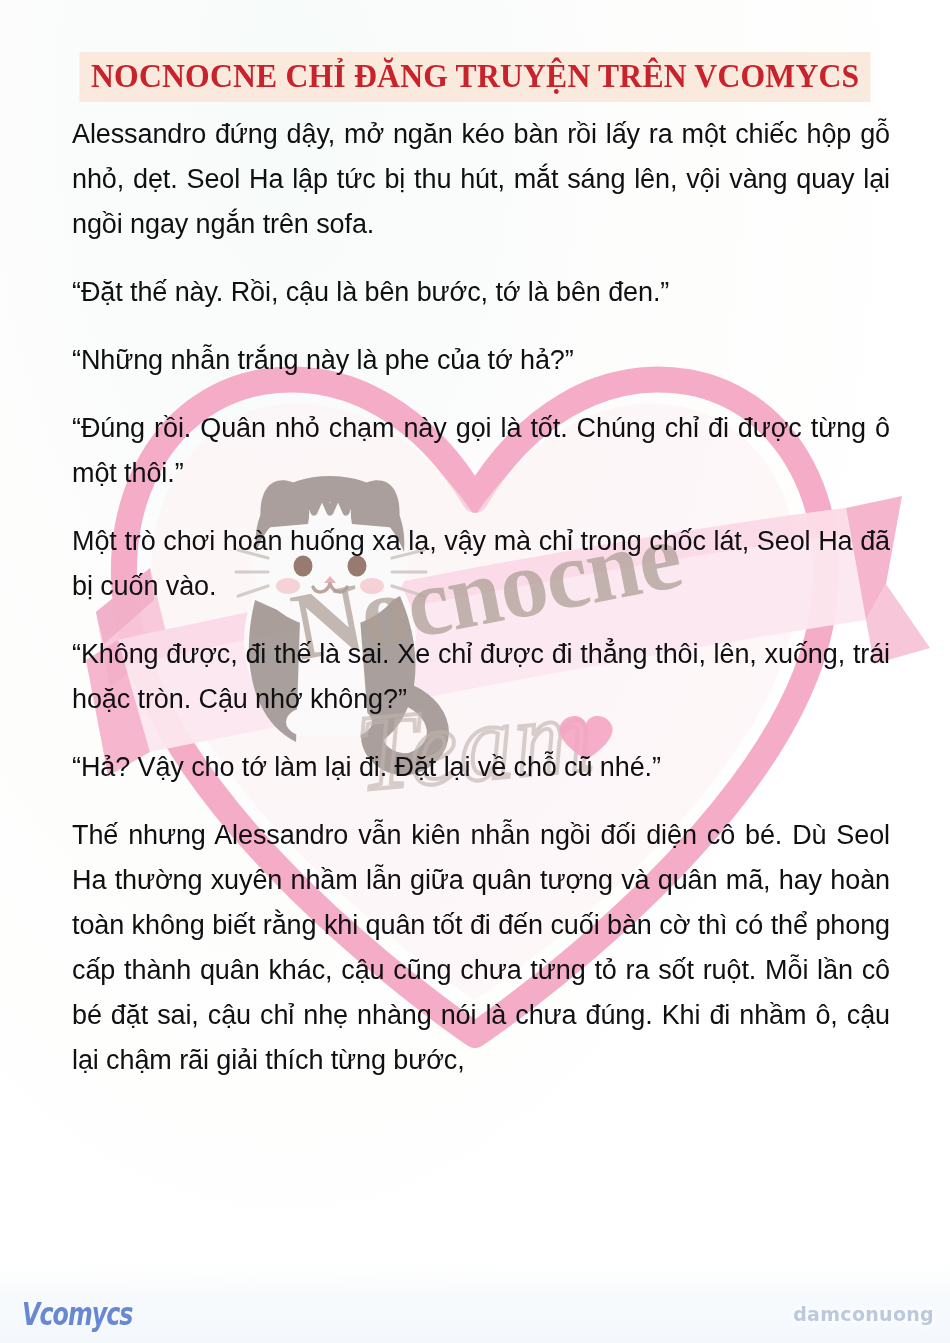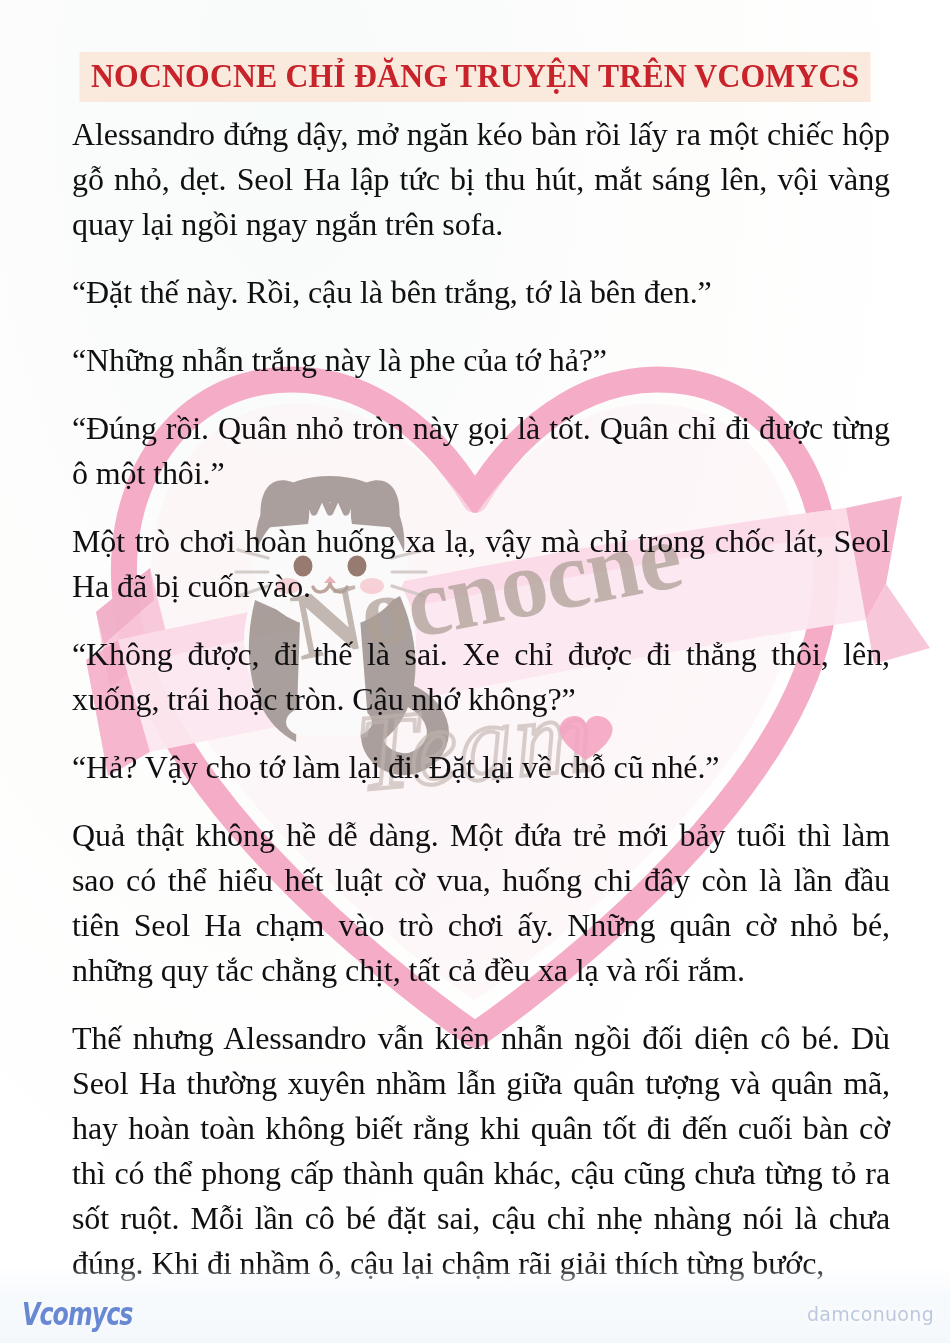--- a/index.html
+++ b/index.html
@@ -63,22 +63,22 @@
 
   
   .content {
     position: absolute;
     left: 72px;
     top: 112px;
     width: 818px;
     z-index: 3;
   }
   .para {
-    font-family: Liberation Serif, serif;
-    font-size: 32px;
+    font-family: Liberation Sans, sans-serif;
+    font-size: 27px;
     line-height: 45px;
     color: #100f12;
     text-align: justify;
     text-justify: inter-word;
     margin: 0 0 23px 0;
     font-weight: 500;
     letter-spacing: -0.1px;
   }
   .para:last-child { margin-bottom: 17px; }
   .para.nojust { text-align: left; }
@@ -106,21 +106,21 @@
     transform: scaleX(0.82) scaleY(1.12);
     transform-origin: left bottom;
     text-shadow: 0 0 3px rgba(255,255,255,0.9);
     opacity: 0.92;
   }
   .damconuong {
     position: absolute;
     right: 16px;
     bottom: 18px;
     font-family: "DejaVu Sans", sans-serif;
-    font-weight: normal;
+    font-weight: bold;
     font-size: 19px;
     letter-spacing: 0.3px;
     color: #b9c6dc;
     text-shadow:
       0 0 6px rgba(255,255,255,1),
       0 0 10px rgba(255,255,255,0.9);
     opacity: 0.95;
     margin-top: 24px;
   }
 </style>
@@ -220,27 +220,26 @@
                C 586 760, 617 742, 612 726 Z" fill="#f4a0c0" opacity="0.9"></path>
     </g>
   </svg>
 
   <div class="header-wrap">
     <span class="header-title">NOCNOCNE CHỈ ĐĂNG TRUYỆN TRÊN VCOMYCS</span>
   </div>
 
   <div class="content">
     <p class="para">Alessandro đứng dậy, mở ngăn kéo bàn rồi lấy ra một chiếc hộp gỗ nhỏ, dẹt. Seol Ha lập tức bị thu hút, mắt sáng lên, vội vàng quay lại ngồi ngay ngắn trên sofa.</p>
-    <p class="para nojust">“Đặt thế này. Rồi, cậu là bên trắng, tớ là bên đen.”</p>
+    <p class="para nojust">“Đặt thế này. Rồi, cậu là bên bước, tớ là bên đen.”</p>
     <p class="para nojust">“Những nhẫn trắng này là phe của tớ hả?”</p>
-    <p class="para">“Đúng rồi. Quân nhỏ tròn này gọi là tốt. Quân chỉ đi được từng ô một thôi.”</p>
+    <p class="para">“Đúng rồi. Quân nhỏ chạm này gọi là tốt. Chúng chỉ đi được từng ô một thôi.”</p>
     <p class="para">Một trò chơi hoàn huống xa lạ, vậy mà chỉ trong chốc lát, Seol Ha đã bị cuốn vào.</p>
     <p class="para">“Không được, đi thế là sai. Xe chỉ được đi thẳng thôi, lên, xuống, trái hoặc tròn. Cậu nhớ không?”</p>
     <p class="para nojust">“Hả? Vậy cho tớ làm lại đi. Đặt lại về chỗ cũ nhé.”</p>
-    <p class="para">Quả thật không hề dễ dàng. Một đứa trẻ mới bảy tuổi thì làm sao có thể hiểu hết luật cờ vua, huống chi đây còn là lần đầu tiên Seol Ha chạm vào trò chơi ấy. Những quân cờ nhỏ bé, những quy tắc chằng chịt, tất cả đều xa lạ và rối rắm.</p>
     <p class="para">Thế nhưng Alessandro vẫn kiên nhẫn ngồi đối diện cô bé. Dù Seol Ha thường xuyên nhầm lẫn giữa quân tượng và quân mã, hay hoàn toàn không biết rằng khi quân tốt đi đến cuối bàn cờ thì có thể phong cấp thành quân khác, cậu cũng chưa từng tỏ ra sốt ruột. Mỗi lần cô bé đặt sai, cậu chỉ nhẹ nhàng nói là chưa đúng. Khi đi nhầm ô, cậu lại chậm rãi giải thích từng bước,</p>
   </div>
 
   <div class="bottom-bar">
     <span class="vcomycs-logo">Vcomycs</span>
     <span class="damconuong">damconuong</span>
   </div>
 
 </div>
 

